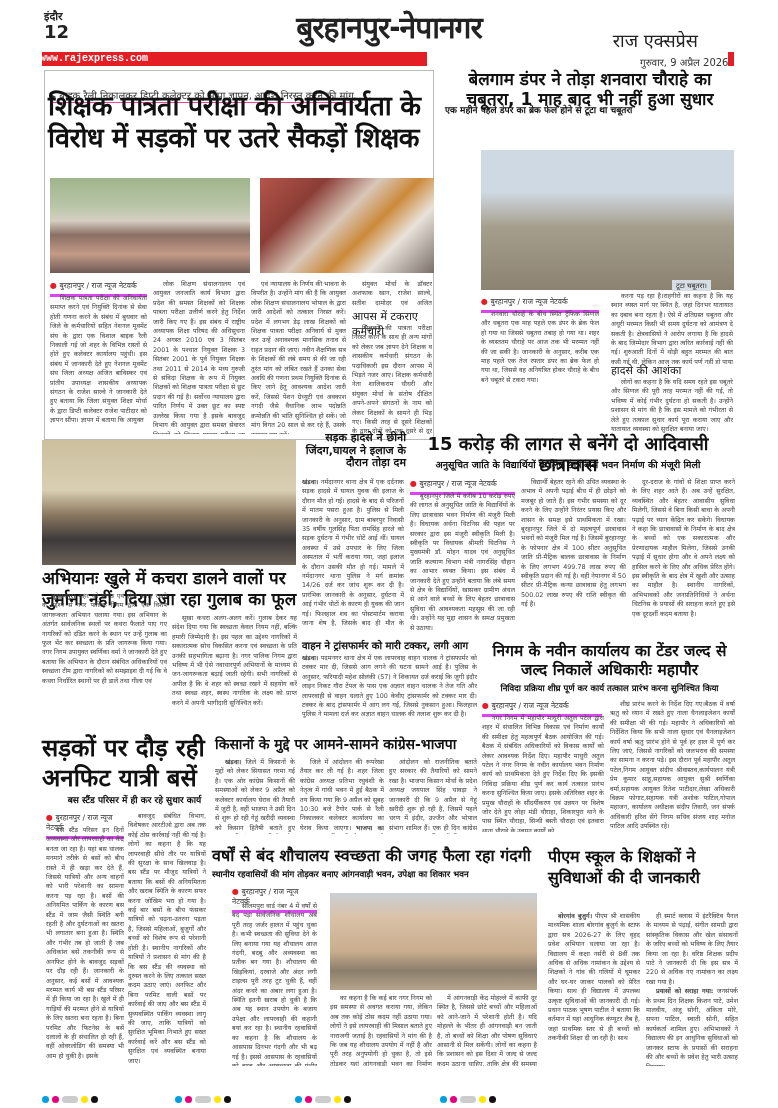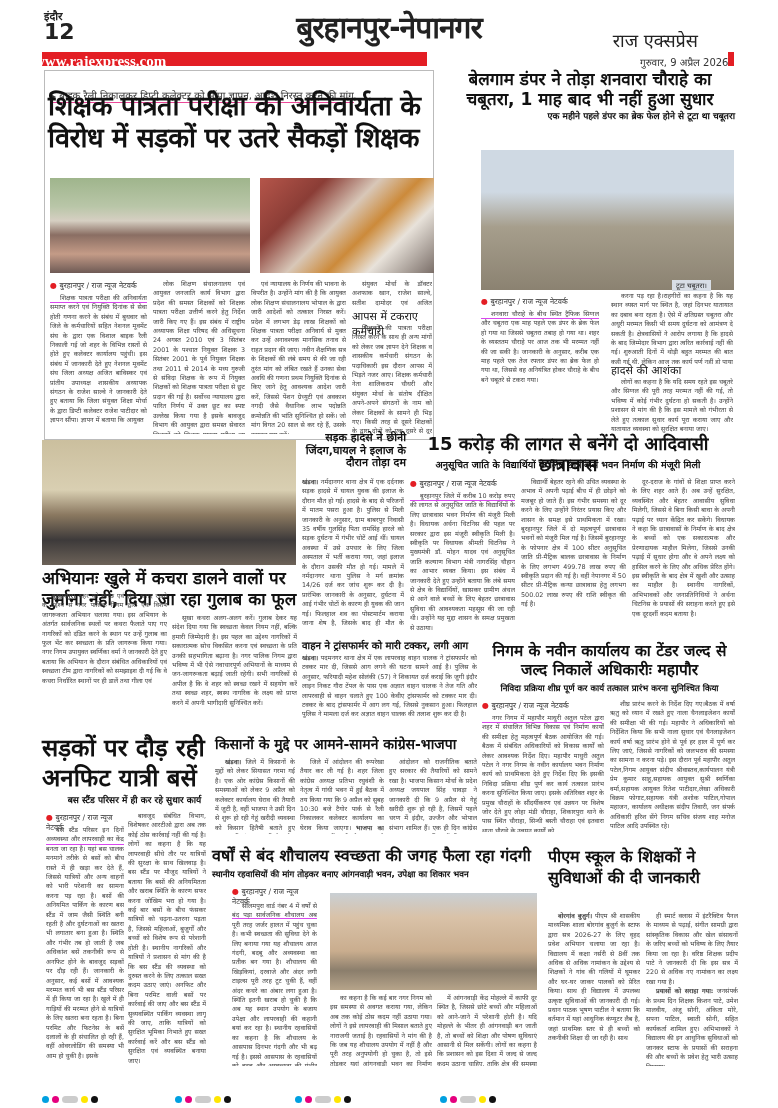--- a/index.html
+++ b/index.html
@@ -1,32 +1,32 @@
 <!DOCTYPE html>
 <html><head>
 <meta charset="utf-8">
 <style>
   *{box-sizing:border-box;margin:0;padding:0}
   body{width:778px;height:1108px;background:#fff;font-family:"DejaVu Sans","Liberation Sans",sans-serif;color:#222;position:relative;overflow:hidden}
   .abs{position:absolute}
   .masthead-city{left:44px;top:8px;font-size:11px;font-weight:bold}
-  .masthead-page{left:44px;top:20px;font-size:22px;font-weight:bold;line-height:24px}
+  .masthead-page{left:44px;top:20px;font-size:18px;font-weight:bold;line-height:24px}
   .masthead-title{left:0;width:778px;top:6px;text-align:center;font-size:30px;font-weight:bold;letter-spacing:-1px;font-family:"DejaVu Sans Condensed","DejaVu Sans",sans-serif}
   .masthead-brand{right:80px;top:28px;font-size:18px;font-weight:normal}
   .redbar{left:42px;top:52px;width:385px;height:14px;background:#e31e24}
   .redbar2{left:728px;top:52px;width:6px;height:14px;background:#e31e24}
-  .url{left:34px;top:53px;font-size:15px;color:#fff;font-weight:bold;font-family:Liberation Serif, serif}
+  .url{left:40px;top:53px;font-size:10px;color:#fff;font-weight:bold;font-family:Liberation Mono, monospace}
   .dateline{left:640px;top:55px;font-size:10px;color:#333}
   .box1{left:44px;top:70px;width:390px;height:370px;border:1px solid #bbb}
   .kicker{left:50px;top:88px;font-size:10px;color:#333;border-bottom:1px solid #ec4899}
   .kicker .arr{color:#333;font-size:8px}
   .h1{left:48px;top:90px;width:390px;font-size:27px;line-height:32px;font-weight:bold;color:#111;letter-spacing:-.5px}
   .photo{background:linear-gradient(135deg,#b8a68a,#8d7a63 40%,#c7b8a0 70%,#6d6050);}
   .photo-sky{background:linear-gradient(180deg,#cfd9e3 0%,#cfd9e3 30%,#a69e8c 55%,#8b8271 100%)}
-  .byline{font-size:7.5px;color:#333;border-bottom:1px solid #d946ef;padding-bottom:12px}
+  .byline{font-size:7.5px;color:#333;border-bottom:3px solid #d946ef;padding-bottom:4px}
   .byline .dot{color:#e31e24;font-size:8px}
   .col{font-size:6.4px;line-height:9.4px;color:#444;text-align:justify;overflow:hidden}
   .col p{text-indent:10px}
   .sub-h{font-weight:normal;color:#111}
   .h2{font-weight:bold;color:#111;line-height:1.15}
   .cap{font-size:7px;background:#d8dee6;color:#222;padding:1px 4px}
   .dots{display:flex;gap:3px;align-items:center}
   .dots span{display:inline-block;width:7px;height:7px;border-radius:50%}
   .dots .c{background:#00a0e0}.dots .m{background:#e5007e}.dots .g{width:16px;border-radius:4px;background:#ccc}.dots .y{background:#ffe600}.dots .k{background:#111}
 </style>
@@ -62,21 +62,21 @@
   </div>
 <div class="abs col" style="left:352px;top:280px;width:80px;height:28px">
     <p>संयुक्त मोर्चा के डॉक्टर अशफाक खान, राजेश साल्वे, सतीश दामोदर एवं अजित बाविस्कर, विजय निभोरे, शालिकराम चौधरी, प्रवीण सत्ने एवं शिक्षकगण उपस्थित रहे।</p>
   </div>
 <div class="abs sub-h" style="left:352px;top:308px;width:80px;font-size:11px">आपस में टकराए कर्मचारी</div>
 <div class="abs col" style="left:352px;top:324px;width:80px;height:110px">
     <p>शिक्षकों की पात्रता परीक्षा निरस्त करने के साथ ही अन्य मांगों को लेकर जब ज्ञापन देने शिक्षक व शासकीय कर्मचारी संगठन के पदाधिकारी इस दौरान आपस में भिड़ते नजर आए। शिक्षक कर्मचारी नेता शालिकराम चौधरी और संयुक्त मोर्चा के संतोष दीक्षित अपने-अपने संगठनों के नाम को लेकर शिक्षकों के सामने ही भिड़ गए। किसी तरह से दूसरे शिक्षकों के द्वारा दोनों को एक दूसरे से दूर किया।</p>
   </div>
 
 <div class="abs h2" style="left:445px;top:70px;width:290px;font-size:17px;text-align:center">बेलगाम डंपर ने तोड़ा शनवारा चौराहे का चबूतरा, 1 माह बाद भी नहीं हुआ सुधार</div>
-<div class="abs h2" style="left:445px;top:111px;width:290px;font-size:9px;text-align:right">एक महीने पहले डंपर का ब्रेक फेल होने से टूटा था चबूतरा</div>
+<div class="abs h2" style="left:445px;top:105px;width:290px;font-size:9px;text-align:left">एक महीने पहले डंपर का ब्रेक फेल होने से टूटा था चबूतरा</div>
 <div class="abs photo-sky" style="left:481px;top:150px;width:253px;height:140px"></div>
 <div class="abs cap" style="left:672px;top:280px">टूटा चबूतरा।</div>
 <div class="abs byline" style="left:481px;top:296px;width:118px"><span class="dot">●</span> <span>बुरहानपुर / राज न्यूज नेटवर्क</span></div>
 <div class="abs col" style="left:481px;top:310px;width:118px;height:125px">
     <p>शनवारा चौराहे के बीच स्थित ट्रैफिक सिग्नल और चबूतरा एक माह पहले एक डंपर के ब्रेक फेल हो गया था जिससे चबूतरा तबाह हो गया था। शहर के व्यस्ततम चौराहे पर आज तक भी मरम्मत नहीं की जा सकी है। जानकारी के अनुसार, करीब एक माह पहले एक तेज रफ्तार डंपर का ब्रेक फेल हो गया था, जिससे वह अनियंत्रित होकर चौराहे के बीच बने चबूतरे से टकरा गया।</p>
   </div>
 <div class="abs col" style="left:611px;top:292px;width:122px;height:72px">
     <p>करना पड़ रहा है।राहगीरों का कहना है कि यह स्थान व्यस्त मार्ग पर स्थित है, जहां दिनभर यातायात का दबाव बना रहता है। ऐसे में क्षतिग्रस्त चबूतरा और अधूरी मरम्मत किसी भी समय दुर्घटना को आमंत्रण दे सकती है। क्षेत्रवासियों ने आरोप लगाया है कि हादसे के बाद जिम्मेदार विभाग द्वारा त्वरित कार्रवाई नहीं की गई। शुरुआती दिनों में थोड़ी बहुत मरम्मत की बात कही गई थी, लेकिन आज तक कार्य पूर्ण नहीं हो पाया है।</p>
   </div>
 <div class="abs sub-h" style="left:611px;top:362px;width:122px;font-size:11px">हादसे की आशंका</div>

